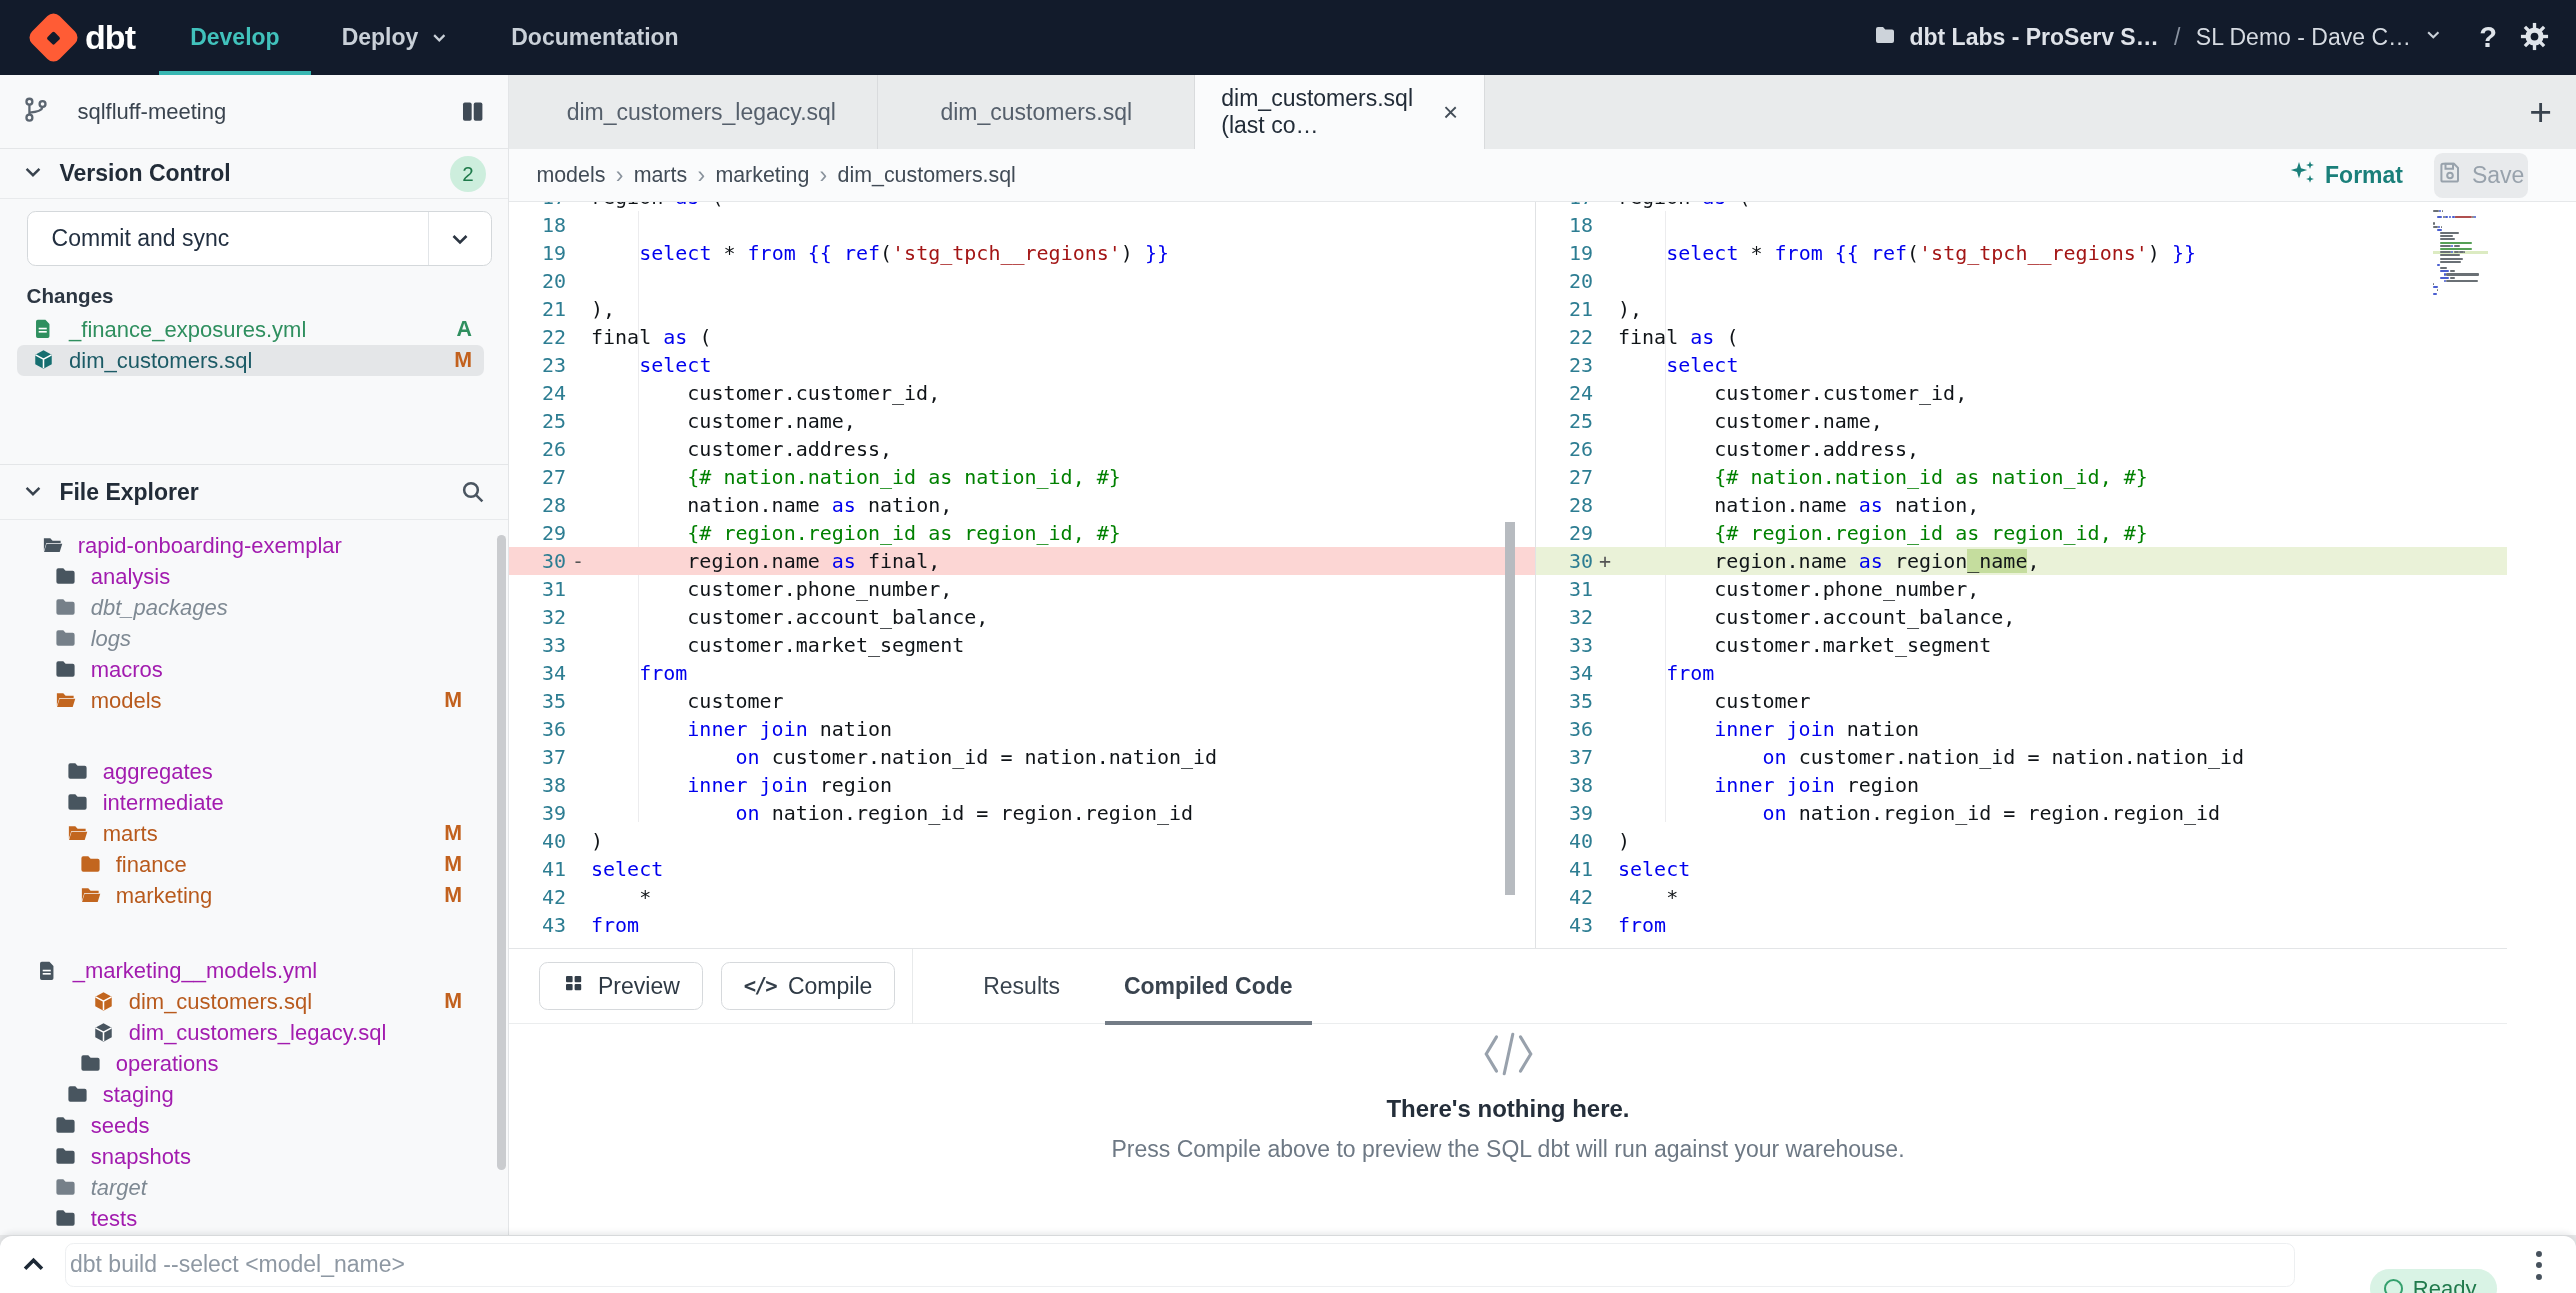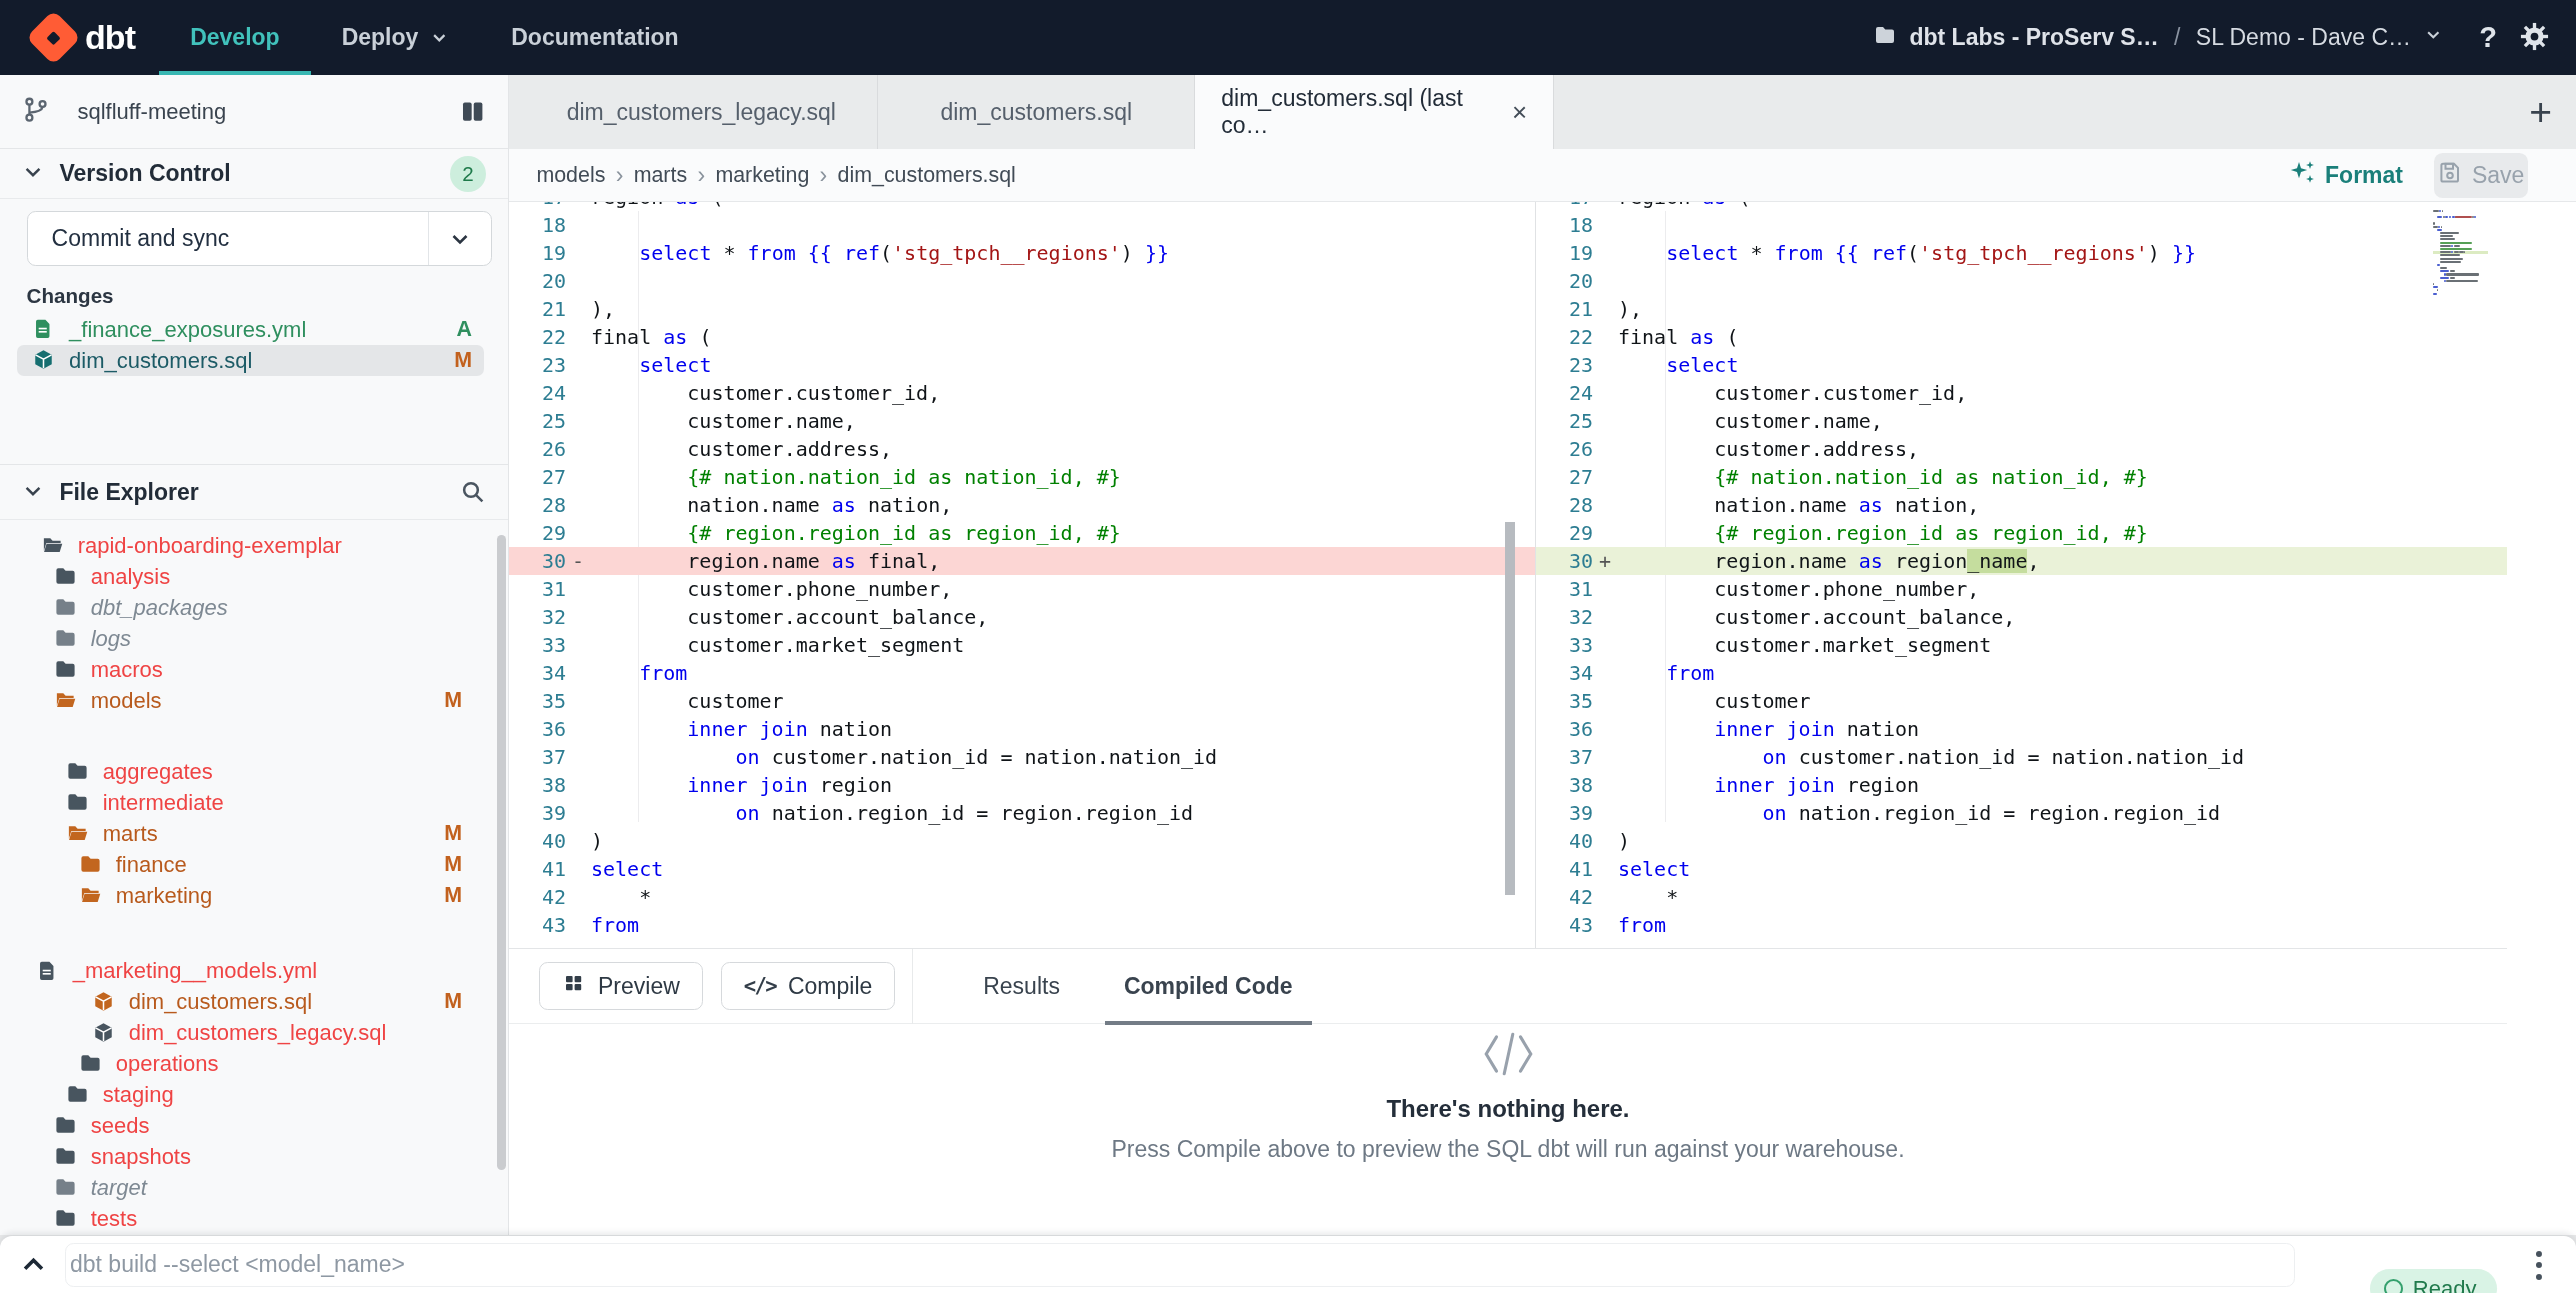--- a/index.html
+++ b/index.html
@@ -43,21 +43,21 @@
   .change-name { font-size:22px; margin-left:13.7px; }
   .change-row.green .change-name { color:#2f8f5f; }
   .change-row.teal .change-name { color:#1c5b66; }
   .status-a { margin-left:auto; font-size:21.4px; font-weight:700; color:#2f8f5f; }
   .status-m { margin-left:auto; font-size:21.4px; font-weight:700; color:#c2611e; }
   .fe-section { position:absolute; left:0; top:389px; right:0; bottom:0; border-top:0.9px solid #e4e6e8; }
   .fe-head { height:55px; border-bottom:0.9px solid #e8eaec; }
   .fe-search { margin-left:auto; display:flex; cursor:pointer; }
   .tree { position:absolute; left:0; top:55px; right:0; bottom:0; overflow:hidden; padding-top:10.3px; }
   .tree-row { height:31px; display:flex; align-items:center; cursor:pointer; }
-  .tree-label { font-size:22px; color:#ef4444; margin-left:13.7px; white-space:nowrap; }
+  .tree-label { font-size:22px; color:#a21caf; margin-left:13.7px; white-space:nowrap; }
   .tree-row.orange .tree-label { color:#b85a1d; }
   .tree-row.italic .tree-label { font-style:italic; color:#7e8993; }
   .tree-badge { position:absolute; right:46px; font-size:21.4px; font-weight:700; color:#c2611e; }
   .sb-scrollbar { position:absolute; right:1.7px; top:460px; width:9.4px; height:635px; background:#cacccf; border-radius:5.1px; }
 
   
   .main { position:absolute; left:509px; top:75px; width:2067px; height:1160px; background:#ffffff; }
   .tabbar { position:absolute; left:0; top:0; right:0; height:74px; background:#e9ebec; display:flex; padding-left:16.3px; }
   .tab { height:74px; display:flex; align-items:center; justify-content:center; gap:13.7px; font-size:23px; color:#555f6b; border-right:0.9px solid #d9dbdd; cursor:pointer; padding:0 26px; }
   .tab.active { background:#fafbfc; color:#222c38; }
@@ -471,21 +471,21 @@
 
   <div class="main">
     <div class="tabbar">
       <div id="tabs-holder" style="display:flex;">
           <div class="tab" style="width: 353px;">
             <span>dim_customers_legacy.sql</span>
           </div>
           <div class="tab" style="width: 317px;">
             <span>dim_customers.sql</span>
           </div>
-          <div class="tab active" style="width: 359px;">
+          <div class="tab active" style="width: 290px;">
             <span>dim_customers.sql (last co…</span>
             <span class="tab-close">×</span>
           </div>
         </div>
       <div class="tab-plus">+</div>
     </div>
 
     <div class="actionbar">
       <div class="breadcrumb" id="breadcrumb">
           <span>models</span>

